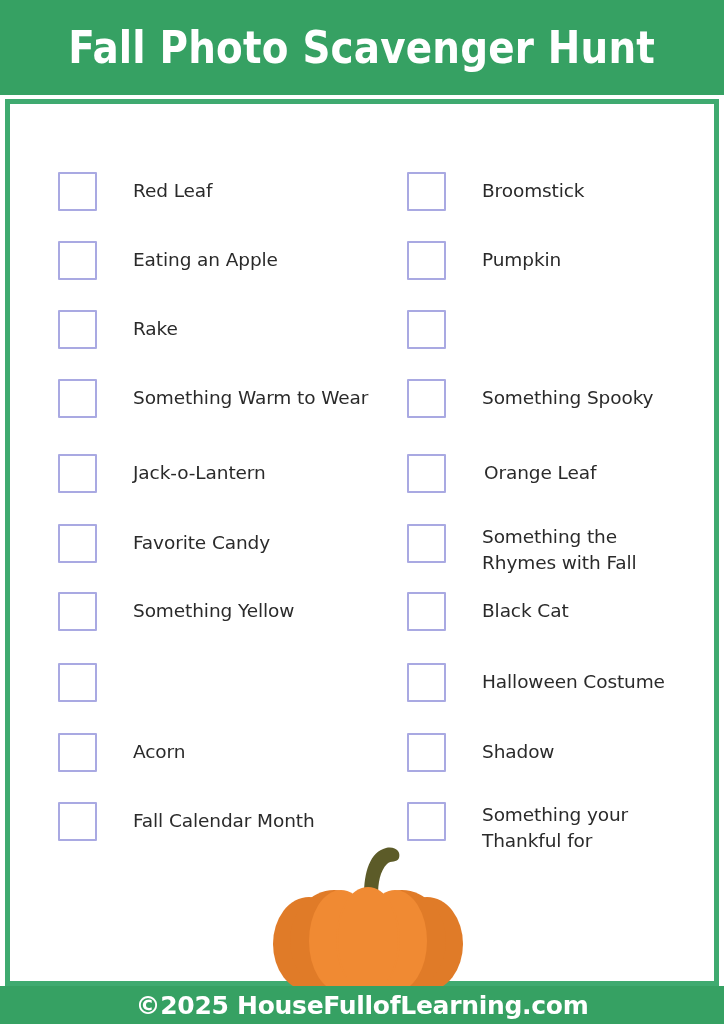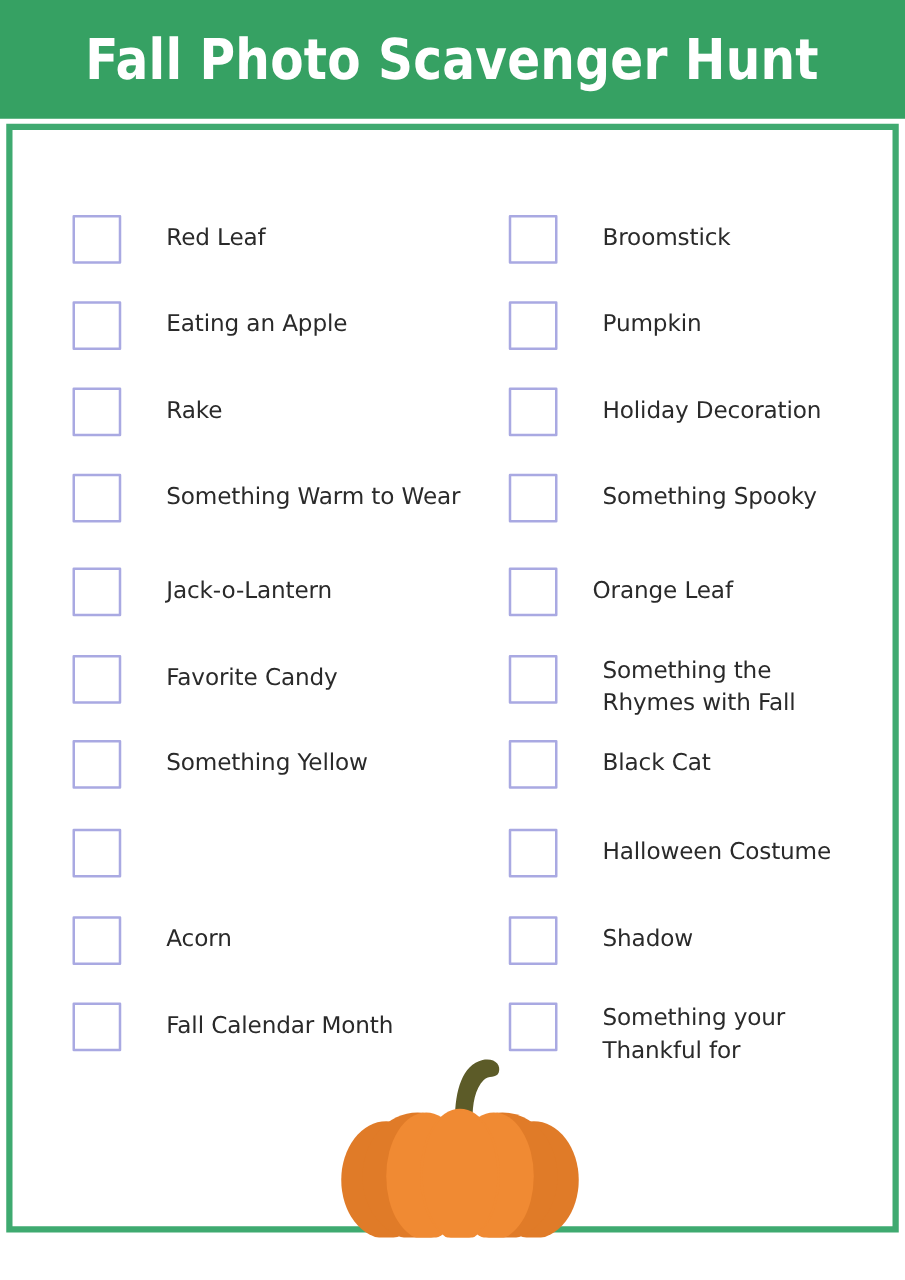--- a/index.html
+++ b/index.html
@@ -95,21 +95,21 @@
     margin-left: 36px;
     font-family: "DejaVu Sans", "Liberation Sans", sans-serif;
     font-size: 18.5px;
     color: #2a2a2a;
     line-height: 26px;
     padding-top: 6px;
     white-space: pre-line;
     letter-spacing: -0.1px;
   }
   .check-label.indented {
-    margin-left: 28px;
+    margin-left: 38px;
   }
   .check-label.two-line {
     padding-top: 0px;
     line-height: 26px;
   }
 
   
   .pumpkin {
     position: absolute;
     left: 268px;
@@ -212,21 +212,20 @@
         <span class="check-label">Broomstick</span>
       </div>
 
       <div class="check-row" style="top:142px">
         <span class="checkbox"></span>
         <span class="check-label">Pumpkin</span>
       </div>
 
       <div class="check-row" style="top:211px">
         <span class="checkbox"></span>
-        <span class="check-label">Holiday Decoration</span>
       </div>
 
       <div class="check-row" style="top:280px">
         <span class="checkbox"></span>
         <span class="check-label">Something Spooky</span>
       </div>
 
       <div class="check-row" style="top:355px">
         <span class="checkbox"></span>
         <span class="check-label indented">Orange Leaf</span>
@@ -273,14 +272,17 @@
       <ellipse cx="134" cy="103" rx="44" ry="51" fill="#e07b28"></ellipse>
 
       <ellipse cx="73" cy="103" rx="32" ry="51" fill="#f08a33"></ellipse>
       <ellipse cx="127" cy="103" rx="32" ry="51" fill="#f08a33"></ellipse>
 
       <ellipse cx="100" cy="102" rx="32" ry="53" fill="#f08a33"></ellipse>
       <ellipse cx="100" cy="102" rx="30" ry="52" fill="#f08a33"></ellipse>
     </svg>
   </div>
 
+  <div class="footer-band">
+    <div class="footer-text">©2025 HouseFullofLearning.com</div>
+  </div>
 
 </div>
 
 </body></html>

